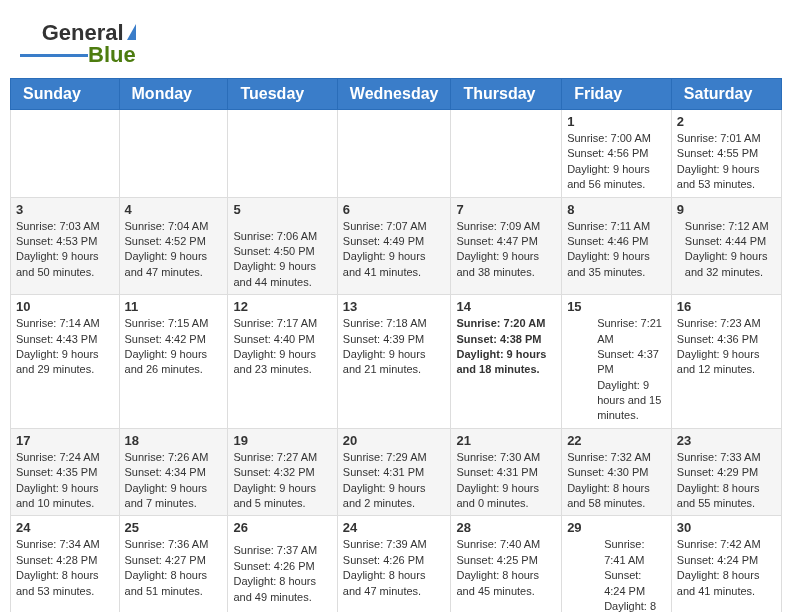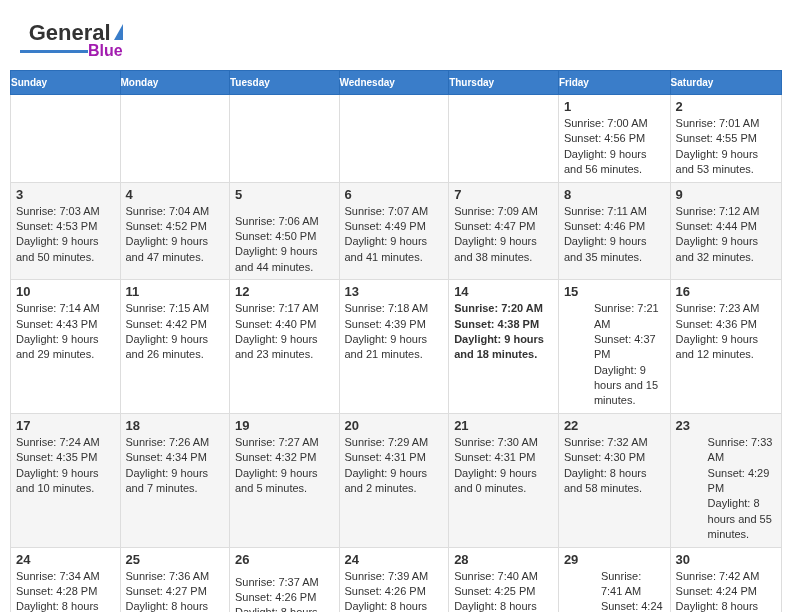--- a/index.html
+++ b/index.html
@@ -34,23 +34,23 @@
       color: #555;
     }
     .calendar {
       width: 100%;
       border-collapse: collapse;
       margin-top: 5px;
     }
     .calendar th {
       background: #3a7dc9;
       color: #fff;
-      font-size: 10px;
+      font-size: 16px;
       font-weight: bold;
-      padding: 6px 0;
+      padding: 6px 12px;
       text-align: left;
       border: 1px solid #2a6db9;
     }
     .calendar td {
       vertical-align: top;
       border: 1px solid #ddd;
       padding: 4px 5px;
       width: 113px;
       min-height: 80px;
       background: #fff;
@@ -79,21 +79,21 @@
 <body>
 
 <div class="header">
   <div class="logo">
     <div style="display:flex;align-items:center;">
       <span style="font-size:22px;font-weight:bold;color:#333;">General</span>
       <span style="display:inline-block;width:0;height:0;border-left:9px solid transparent;border-bottom:16px solid #3a7dc9;margin-left:3px;margin-bottom:2px;"></span>
     </div>
     <div style="display:flex;align-items:center;margin-top:-4px;">
       <div style="width:68px;height:3px;background:#3a7dc9;"></div>
-      <span style="font-size:16px;font-weight:bold;color:#a21caf;margin-left:0px;">Blue</span>
+      <span style="font-size:22px;font-weight:bold;color:#4d7c0f;margin-left:0px;">Blue</span>
     </div>
   </div>
   <div class="title-block">
     <div class="month-title"></div>
     <div class="location"></div>
   </div>
 </div>
 
 <table class="calendar">
   <thead>
@@ -159,21 +159,21 @@
 Daylight: 9 hours and 38 minutes.</div>
         </td>
         <td>
           <span class="day-number">8</span>
           <div class="day-info" style="white-space: pre-wrap;">Sunrise: 7:11 AM
 Sunset: 4:46 PM
 Daylight: 9 hours and 35 minutes.</div>
         </td>
         <td>
           <span class="day-number">9</span>
-          <div class="day-info" style="white-space: pre-wrap;">Sunrise: 7:12 AM
+          <div class="day-info" style="white-space: pre-wrap; margin-left: 8px;">Sunrise: 7:12 AM
 Sunset: 4:44 PM
 Daylight: 9 hours and 32 minutes.</div>
         </td>
       </tr>
       <tr>
         <td>
           <span class="day-number">10</span>
           <div class="day-info" style="white-space: pre-wrap;">Sunrise: 7:14 AM
 Sunset: 4:43 PM
 Daylight: 9 hours and 29 minutes.</div>
@@ -247,21 +247,21 @@
 Daylight: 9 hours and 0 minutes.</div>
         </td>
         <td>
           <span class="day-number">22</span>
           <div class="day-info" style="white-space: pre-wrap;">Sunrise: 7:32 AM
 Sunset: 4:30 PM
 Daylight: 8 hours and 58 minutes.</div>
         </td>
         <td>
           <span class="day-number">23</span>
-          <div class="day-info" style="white-space: pre-wrap; margin-left: 32px;">Sunrise: 7:33 AM
+          <div class="day-info" style="white-space: pre-wrap;">Sunrise: 7:33 AM
 Sunset: 4:29 PM
 Daylight: 8 hours and 55 minutes.</div>
         </td>
       </tr>
       <tr>
         <td>
           <span class="day-number">24</span>
           <div class="day-info" style="white-space: pre-wrap;">Sunrise: 7:34 AM
 Sunset: 4:28 PM
 Daylight: 8 hours and 53 minutes.</div>

